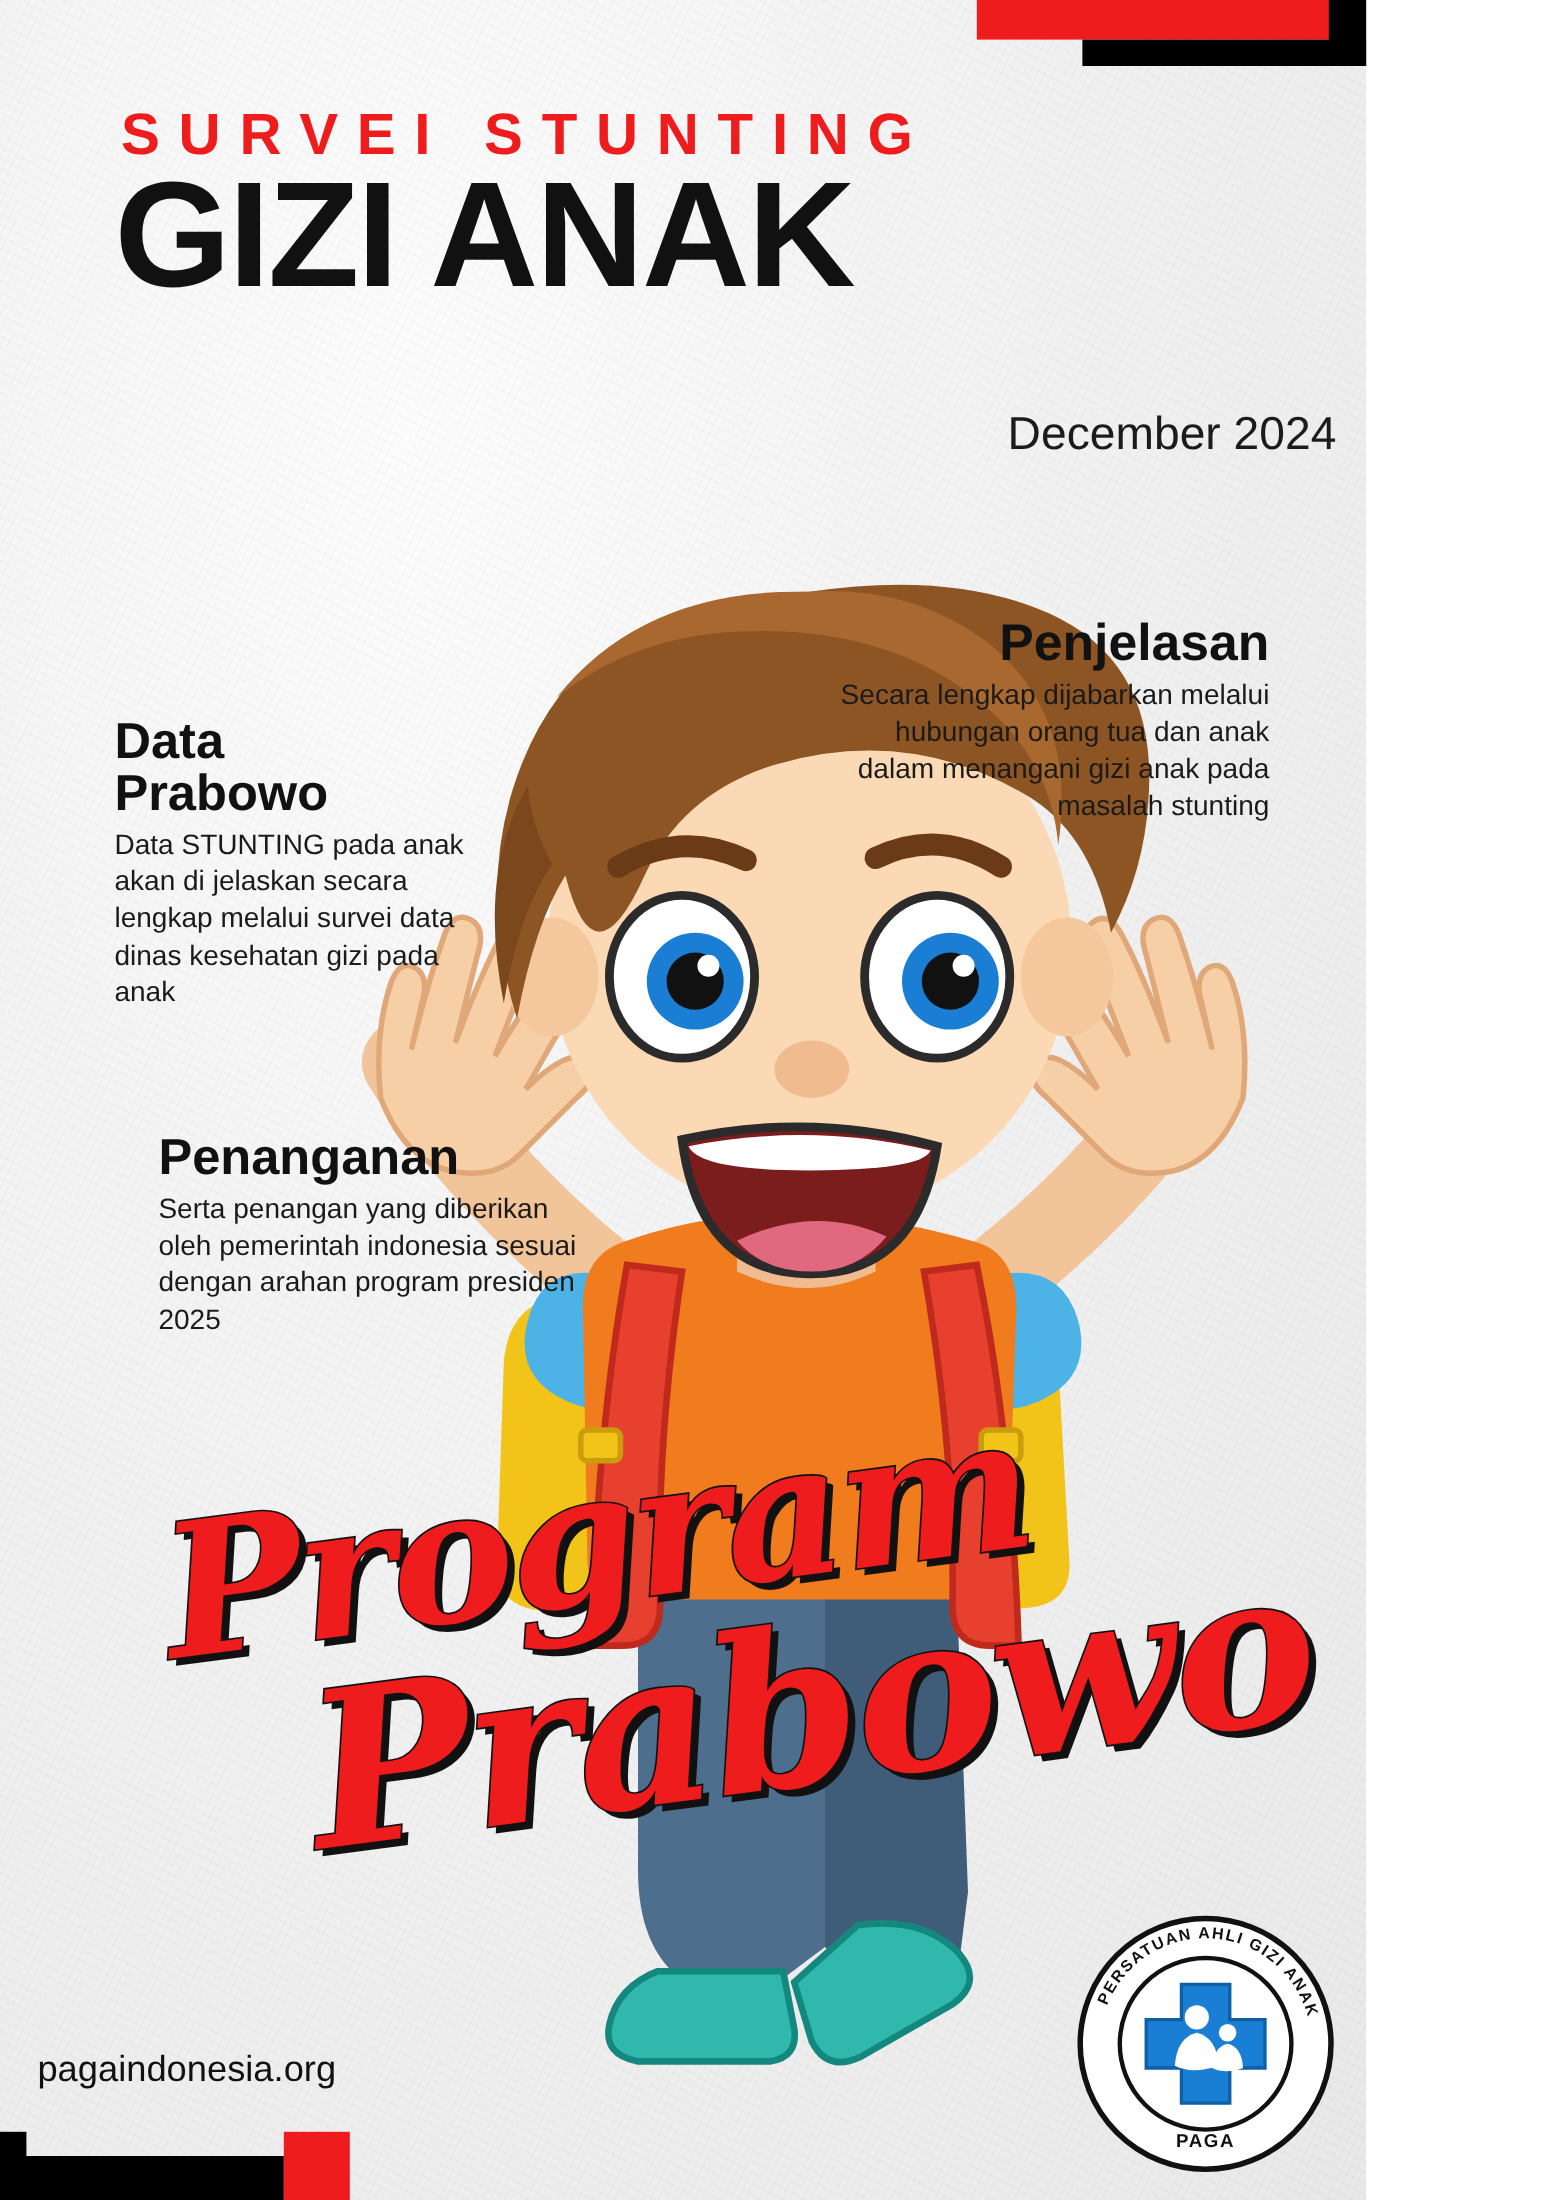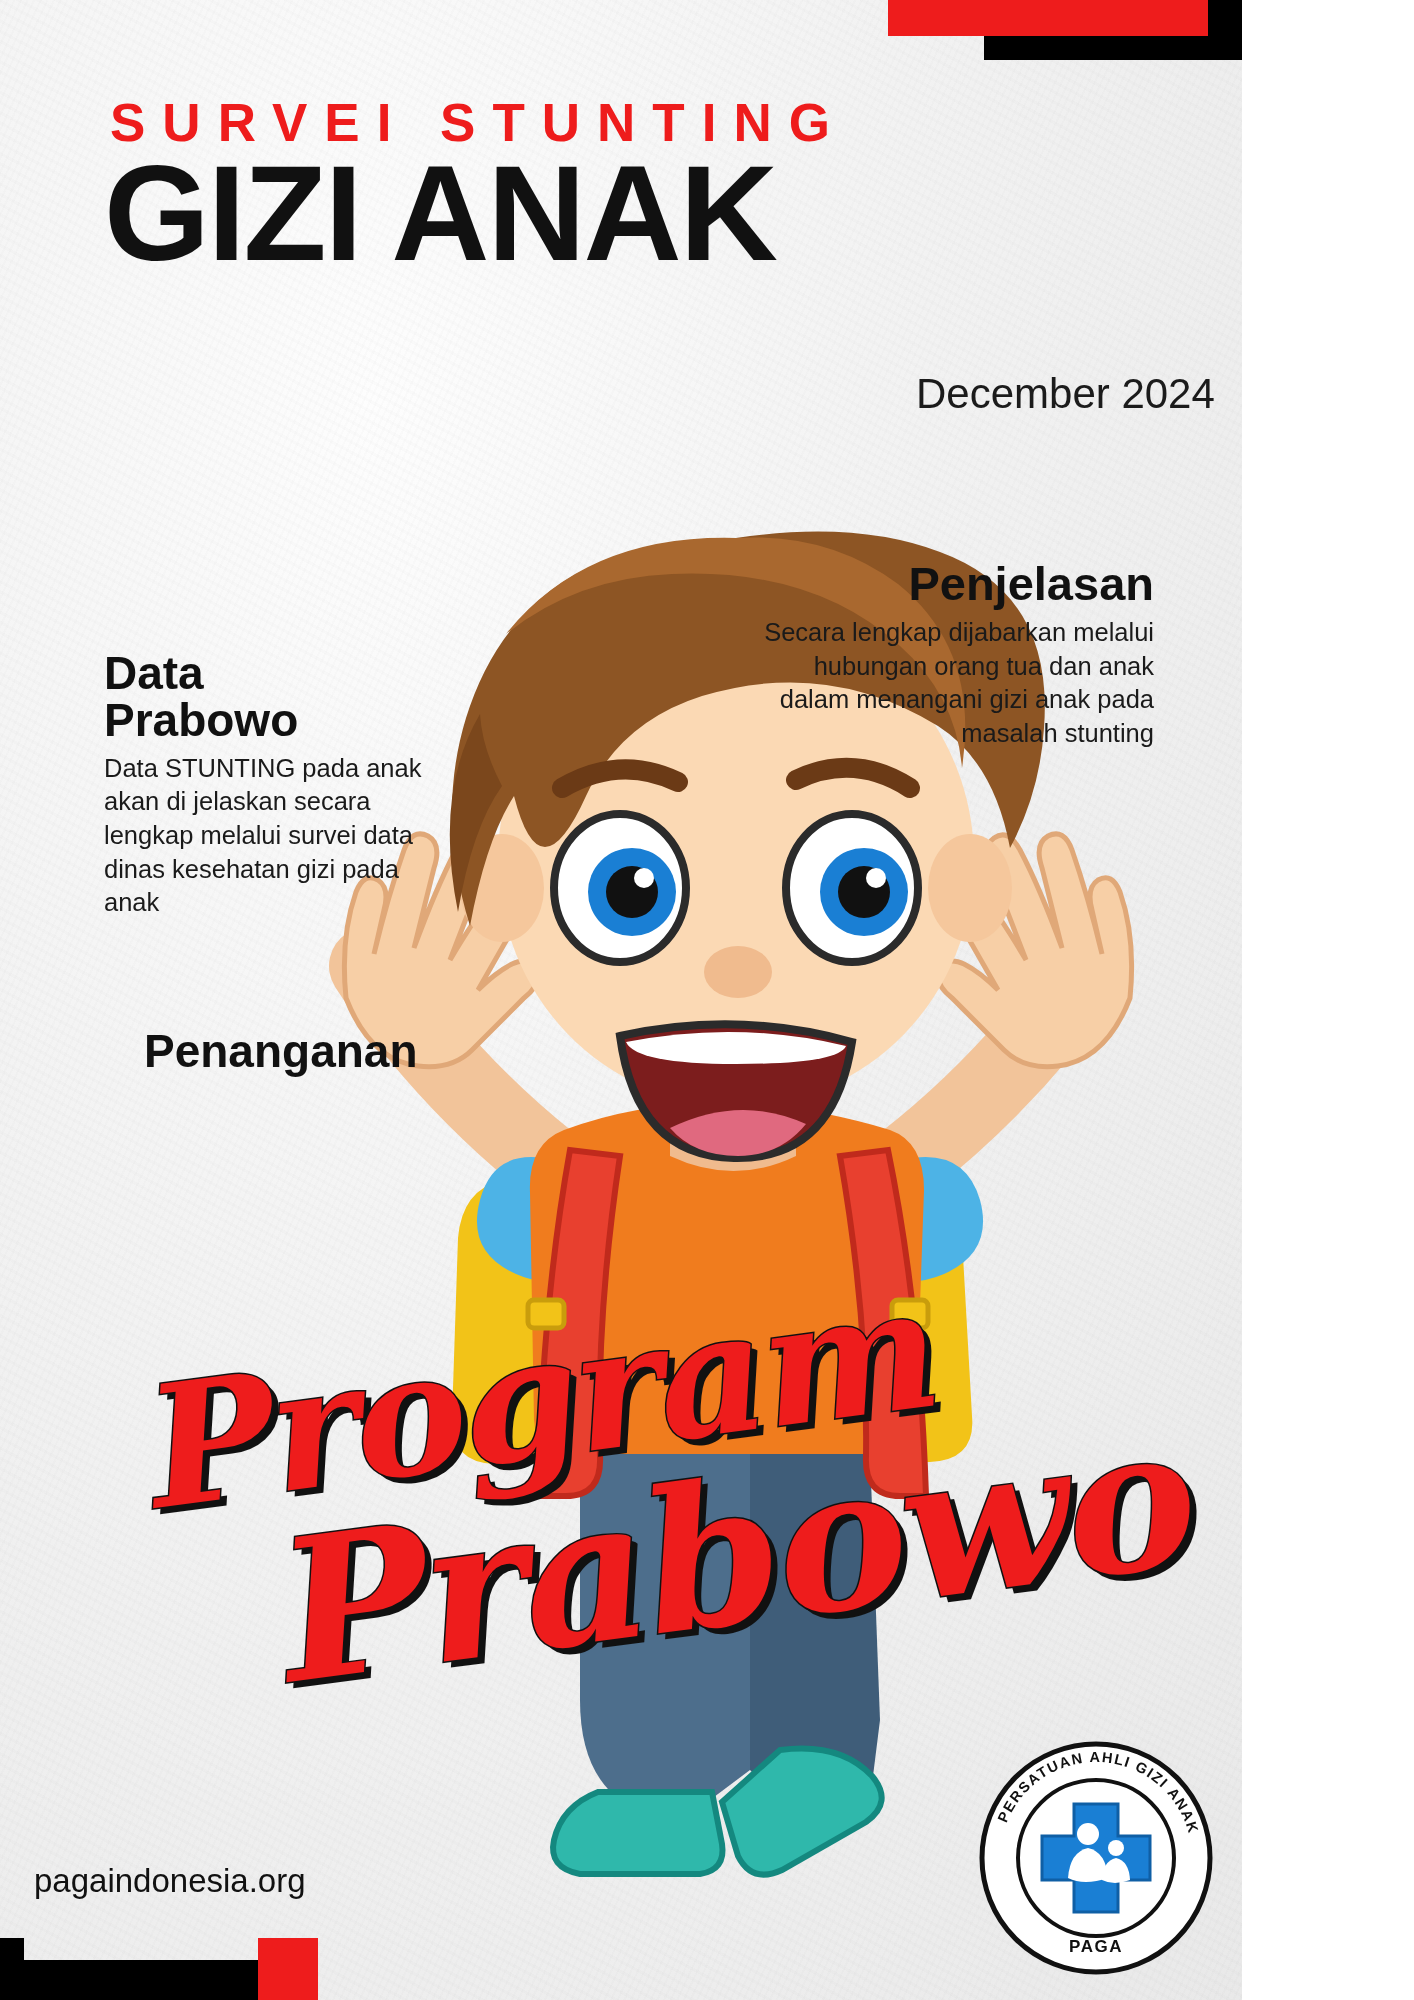--- a/index.html
+++ b/index.html
@@ -261,20 +261,21 @@
   <div class="block" id="block-data">
     <h2>
       <span>Data</span><br>
       <span>Prabowo</span>
     </h2>
     <p>Data STUNTING pada anak akan di jelaskan secara lengkap melalui survei data dinas kesehatan gizi pada anak</p>
   </div>
 
   <div class="block" id="block-penanganan">
     <h2>Penanganan</h2>
+    <p>Serta penangan yang diberikan oleh pemerintah indonesia sesuai dengan arahan program presiden 2025</p>
   </div>
 
   <div class="block" id="block-penjelasan">
     <h2>Penjelasan</h2>
     <p>Secara lengkap dijabarkan melalui hubungan orang tua dan anak dalam menangani gizi anak pada masalah stunting</p>
   </div>
 
   <div class="script-wrap">
     <div class="script-line" id="script-1">Program</div>
     <div class="script-line" id="script-2">Prabowo</div>

